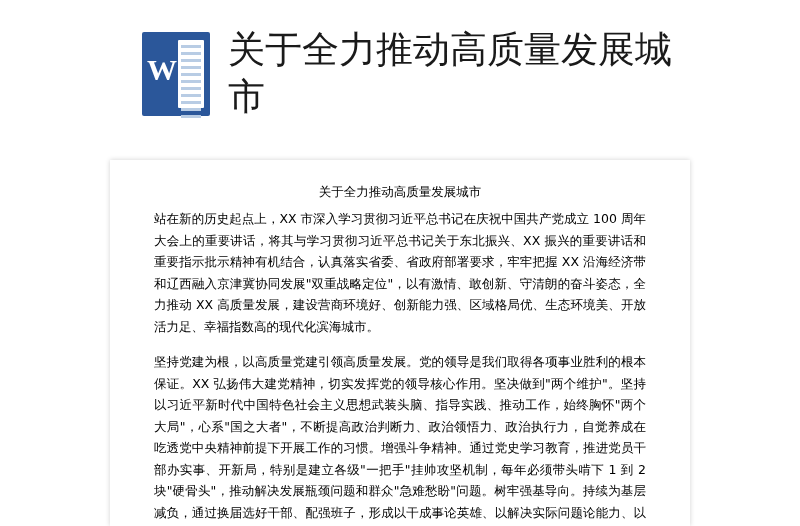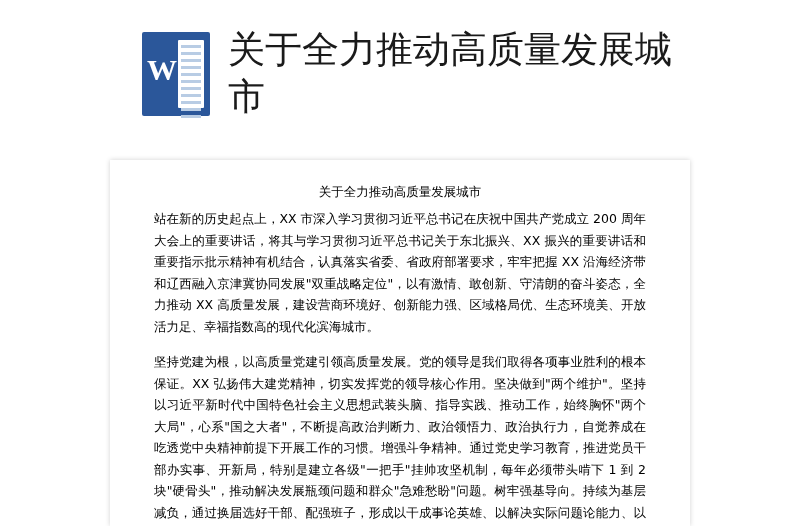--- a/index.html
+++ b/index.html
@@ -142,19 +142,19 @@
           <i></i>
           <i></i>
       </div>
     </div>
     <div class="doc-title">关于全力推动高质量发展城市</div>
   </div>
 
   <div class="doc-sheet">
     <div class="doc-inner">
       <div class="doc-heading">关于全力推动高质量发展城市</div>
-      <p class="doc-para">站在新的历史起点上，XX 市深入学习贯彻习近平总书记在庆祝中国共产党成立 200 周年大会上的重要讲话，将其与学习贯彻习近平总书记关于东北振兴、XX 振兴的重要讲话和重要指示批示精神有机结合，认真落实省委、省政府部署要求，牢牢把握 XX 沿海经济带和辽西融入京津冀协同发展"双重战略定位"，以有激情、敢创新、守清朗的奋斗姿态，全力推动 XX 高质量发展，建设营商环境好、创新能力强、区域格局优、生态环境美、开放活力足、幸福指数高的现代化滨海城市。</p>
+      <p class="doc-para">站在新的历史起点上，XX 市深入学习贯彻习近平总书记在庆祝中国共产党成立 100 周年大会上的重要讲话，将其与学习贯彻习近平总书记关于东北振兴、XX 振兴的重要讲话和重要指示批示精神有机结合，认真落实省委、省政府部署要求，牢牢把握 XX 沿海经济带和辽西融入京津冀协同发展"双重战略定位"，以有激情、敢创新、守清朗的奋斗姿态，全力推动 XX 高质量发展，建设营商环境好、创新能力强、区域格局优、生态环境美、开放活力足、幸福指数高的现代化滨海城市。</p>
       <p class="doc-para">坚持党建为根，以高质量党建引领高质量发展。党的领导是我们取得各项事业胜利的根本保证。XX 弘扬伟大建党精神，切实发挥党的领导核心作用。坚决做到"两个维护"。坚持以习近平新时代中国特色社会主义思想武装头脑、指导实践、推动工作，始终胸怀"两个大局"，心系"国之大者"，不断提高政治判断力、政治领悟力、政治执行力，自觉养成在吃透党中央精神前提下开展工作的习惯。增强斗争精神。通过党史学习教育，推进党员干部办实事、开新局，特别是建立各级"一把手"挂帅攻坚机制，每年必须带头啃下 1 到 2 块"硬骨头"，推动解决发展瓶颈问题和群众"急难愁盼"问题。树牢强基导向。持续为基层减负，通过换届选好干部、配强班子，形成以干成事论英雄、以解决实际问题论能力、以高质量发展项目和高水平制度创新成果论业绩的鲜明导向。</p>
 
     </div>
   </div>
 
 </div>
 
 </body></html>

